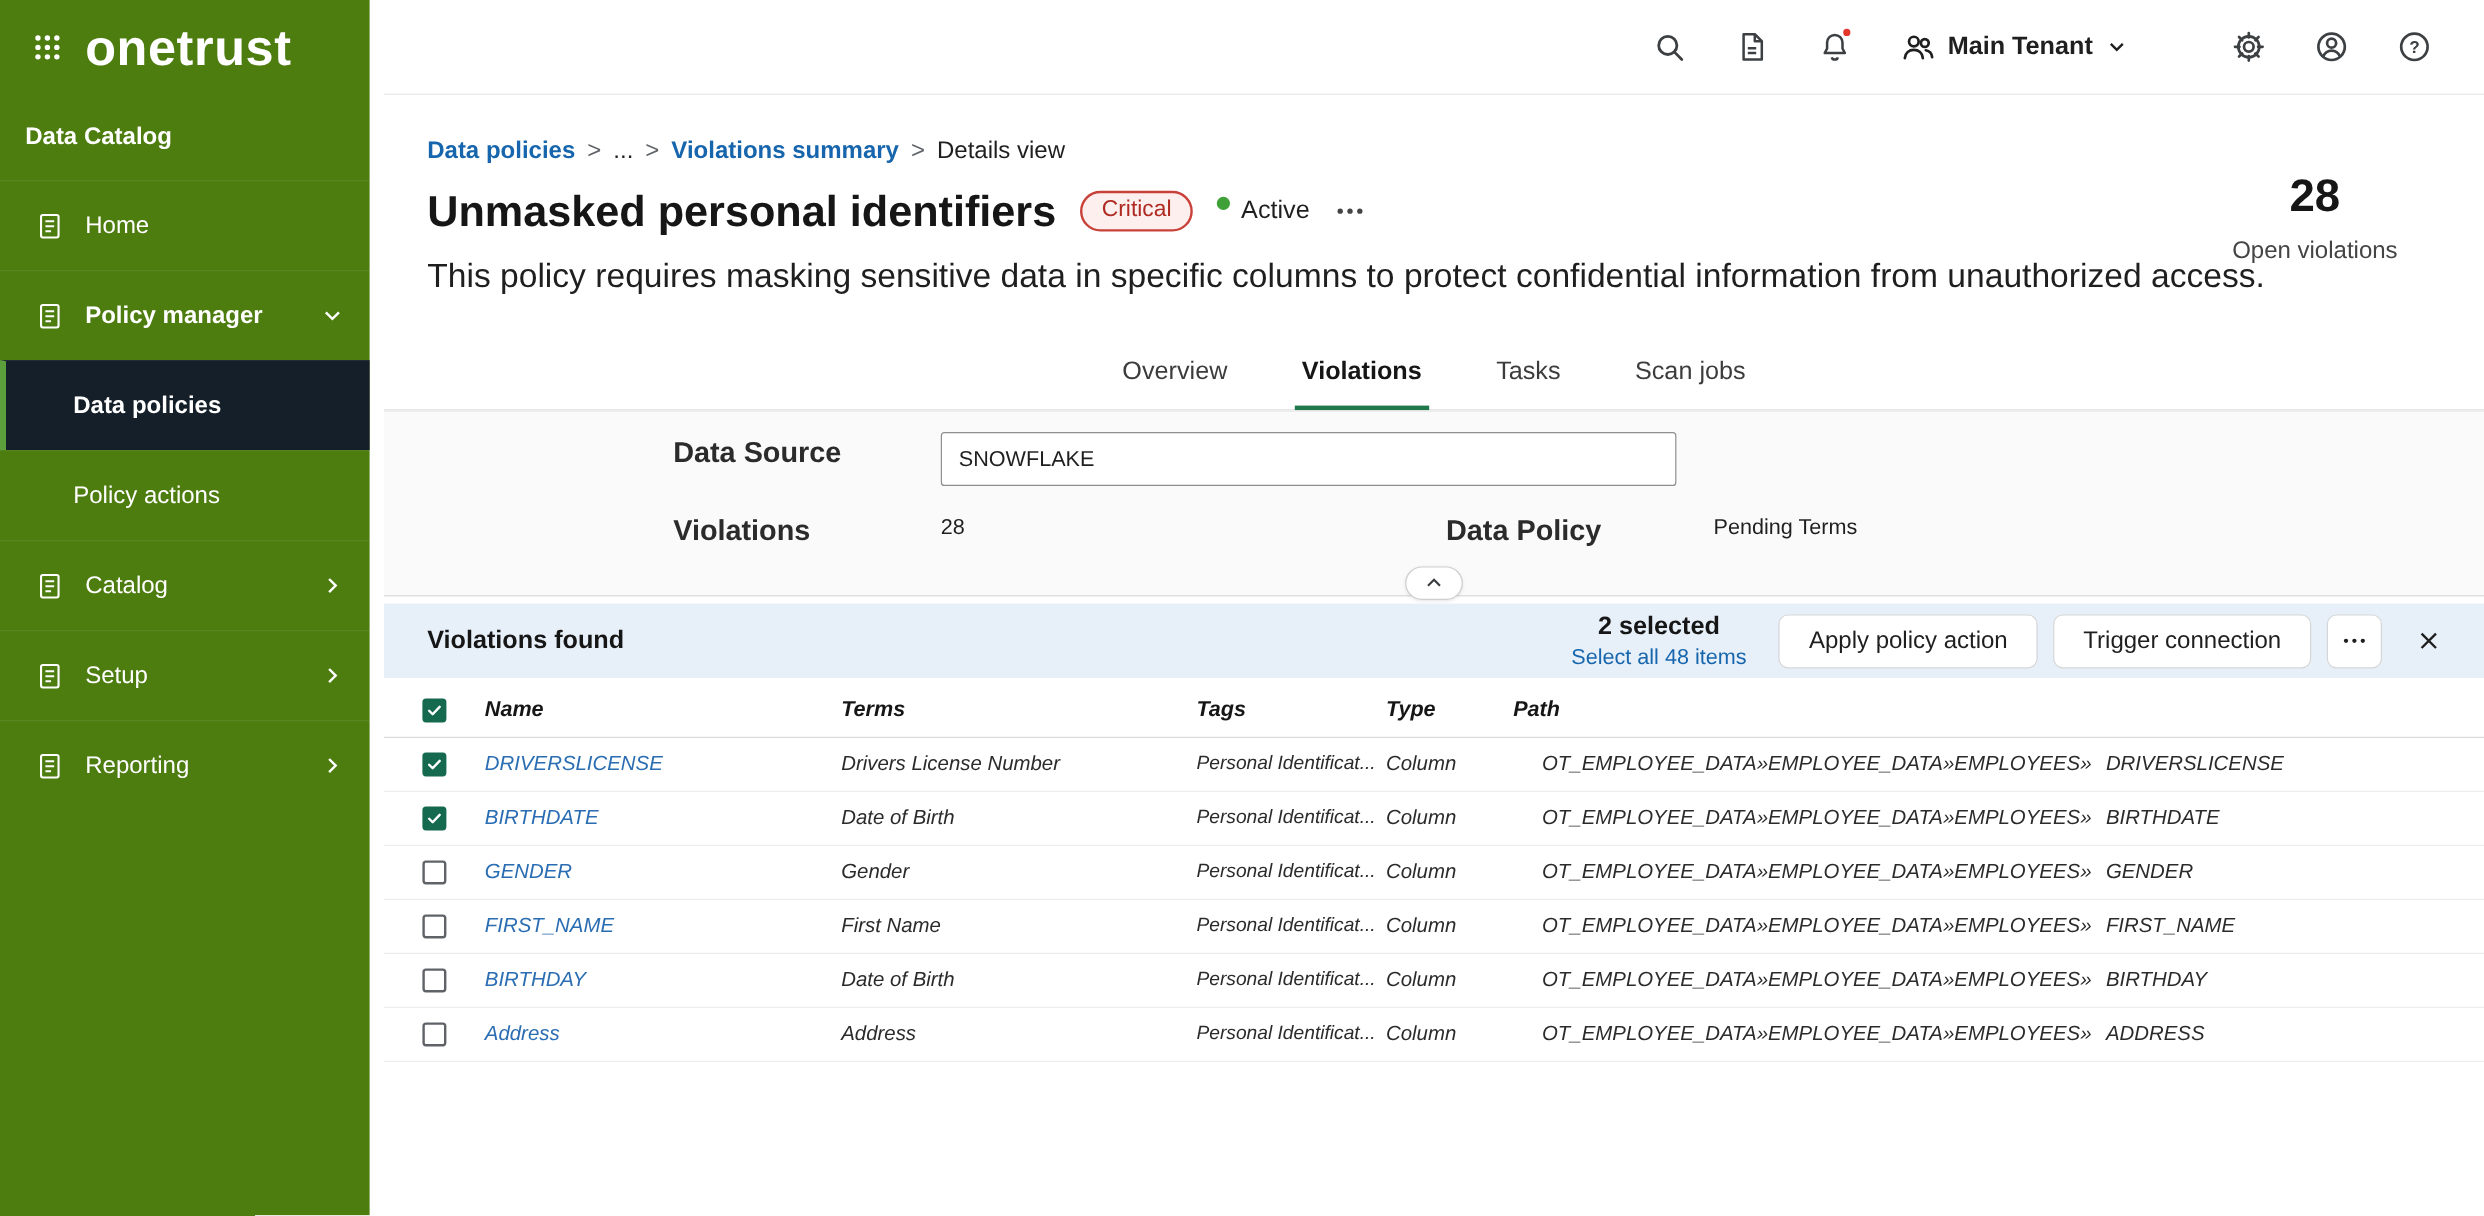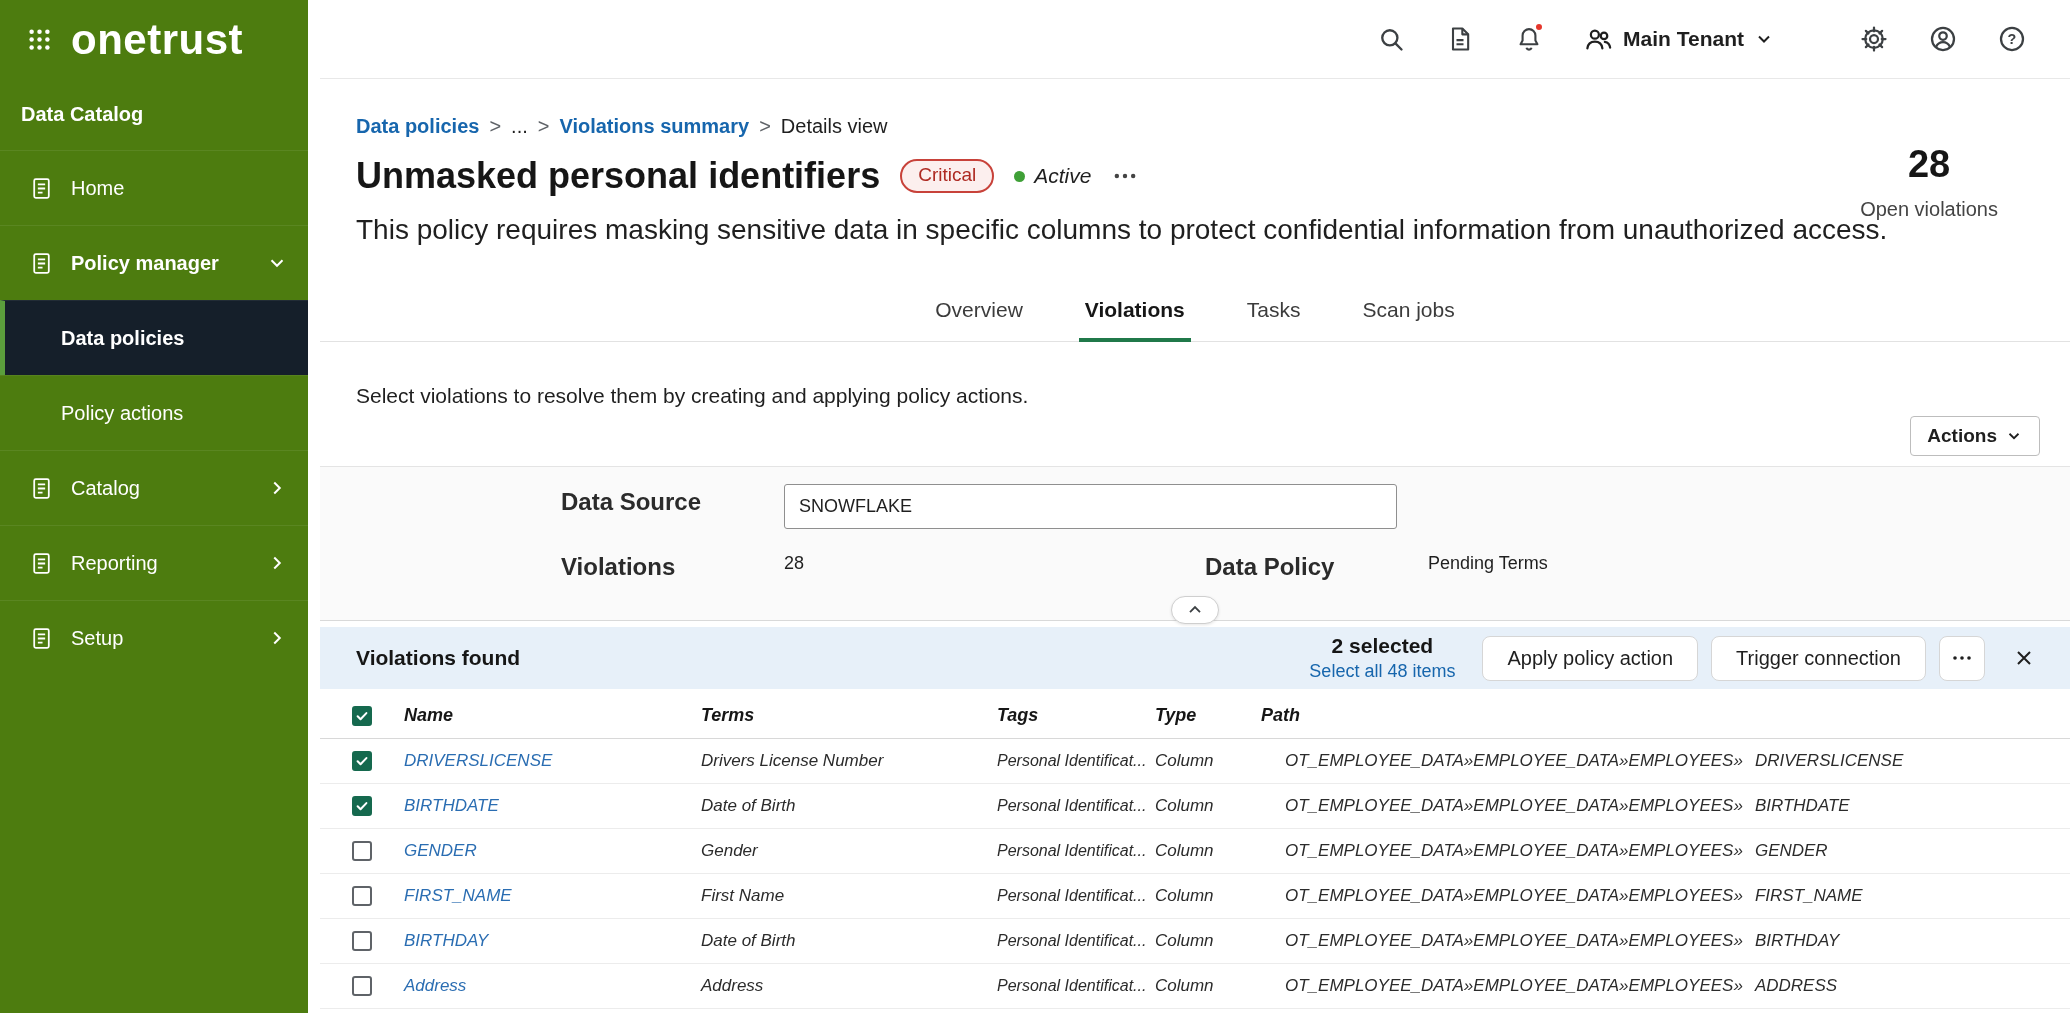--- a/index.html
+++ b/index.html
@@ -37,21 +37,21 @@
   .main { position:absolute; left:320px; top:79px; right:0; bottom:0; background:#fff; overflow:hidden; }
   .page-head { position:relative; padding:36px 72px 0 36px; }
   .breadcrumb { display:flex; align-items:center; gap:10px; font-size:20px; color:#4a4a4a; }
   .crumb-link { color:#1766AD; font-weight:600; cursor:pointer; }
   .crumb-sep { color:#5f6368; }
   .crumb-current { color:#1f1f1f; }
   .title-row { display:flex; align-items:center; gap:20px; margin-top:14px; height:48px; }
   .page-title { font-size:36px; font-weight:600; color:#161616; line-height:1; }
   .badge-critical { border:2px solid #C8423A; color:#AE2A22; background:#FCEFEE; border-radius:999px;
     padding:4px 16px 6px; font-size:19px; line-height:1.1; }
-  .status { display:flex; align-items:center; gap:9px; font-size:21px; color:#1f1f1f;font-style:italic; }
+  .status { display:flex; gap:9px; font-size:21px; color:#1f1f1f; }
   .status-dot { width:11px; height:11px; border-radius:50%; background:#3FA037; }
   .title-more { display:flex; cursor:pointer; }
   .stats { position:absolute; top:63px; right:72px; text-align:center; }
   .stats-num { font-size:38px; font-weight:600; color:#161616; line-height:44px; }
   .stats-label { font-size:20px; color:#444; margin-top:12px; }
   .desc { margin-top:14px; font-size:28px; color:#1f1f1f; }
 
   .tabs-bar { margin-top:22px; height:74px; border-bottom:1px solid #e2e2e2;
     display:flex; justify-content:center; align-items:flex-end; gap:50px; }
   .tab { font-size:21px; color:#3c3c3c; padding:0 6px 16px; border-bottom:4px solid transparent;
@@ -173,36 +173,36 @@
         </span>
       </div>
 
       <div class="nav-item">
         <span class="nav-ic">
           <svg width="25" height="25" viewBox="0 0 24 24" fill="none" stroke="#fff" stroke-width="1.7">
             <rect x="5" y="3" width="14" height="18" rx="1.5"></rect>
               <path d="M8.5 8h7M8.5 12h7M8.5 16h4.5"></path>
           </svg>
         </span>
-        <span>Reporting</span>
+        <span>Setup</span>
         <span class="chev">
           <svg width="22" height="22" viewBox="0 0 24 24" fill="none" stroke="#fff" stroke-width="2.2">
               <path d="M9 6l6 6-6 6"></path>
             </svg>
         </span>
       </div>
 
       <div class="nav-item">
         <span class="nav-ic">
           <svg width="25" height="25" viewBox="0 0 24 24" fill="none" stroke="#fff" stroke-width="1.7">
             <rect x="5" y="3" width="14" height="18" rx="1.5"></rect>
               <path d="M8.5 8h7M8.5 12h7M8.5 16h4.5"></path>
           </svg>
         </span>
-        <span>Setup</span>
+        <span>Reporting</span>
         <span class="chev">
           <svg width="22" height="22" viewBox="0 0 24 24" fill="none" stroke="#fff" stroke-width="2.2">
               <path d="M9 6l6 6-6 6"></path>
             </svg>
         </span>
       </div>
 
     </nav>
   </aside>
 
@@ -304,31 +304,20 @@
       <p class="desc">This policy requires masking sensitive data in specific columns to protect confidential information from unauthorized access.</p>
     </div>
 
     <div class="tabs-bar">
       <span class="tab">Overview</span>
       <span class="tab active">Violations</span>
       <span class="tab">Tasks</span>
       <span class="tab">Scan jobs</span>
     </div>
 
-    <div class="actions-row">
-      <span class="instruction">Select violations to resolve them by creating and applying policy actions.</span>
-      <button class="actions-btn">
-        <span>Actions</span>
-        <span style="display:flex;">
-          <svg width="18" height="18" viewBox="0 0 24 24" fill="none" stroke="#1f1f1f" stroke-width="2.4">
-              <path d="M6 9l6 6 6-6"></path>
-            </svg>
-        </span>
-      </button>
-    </div>
 
     <div class="filter-panel">
       <span class="f-label" style="left:241px; top:21px;">Data Source</span>
       <input class="f-input" value="SNOWFLAKE" style="">
       <span class="f-label" style="left:241px; top:86px;">Violations</span>
       <span class="f-value" style="left:464px; top:86px;">28</span>
       <span class="f-label" style="left:885px; top:86px;">Data Policy</span>
       <span class="f-value" style="left:1108px; top:86px;">Pending Terms</span>
       <span class="collapse-btn">
         <span style="display:flex;">

